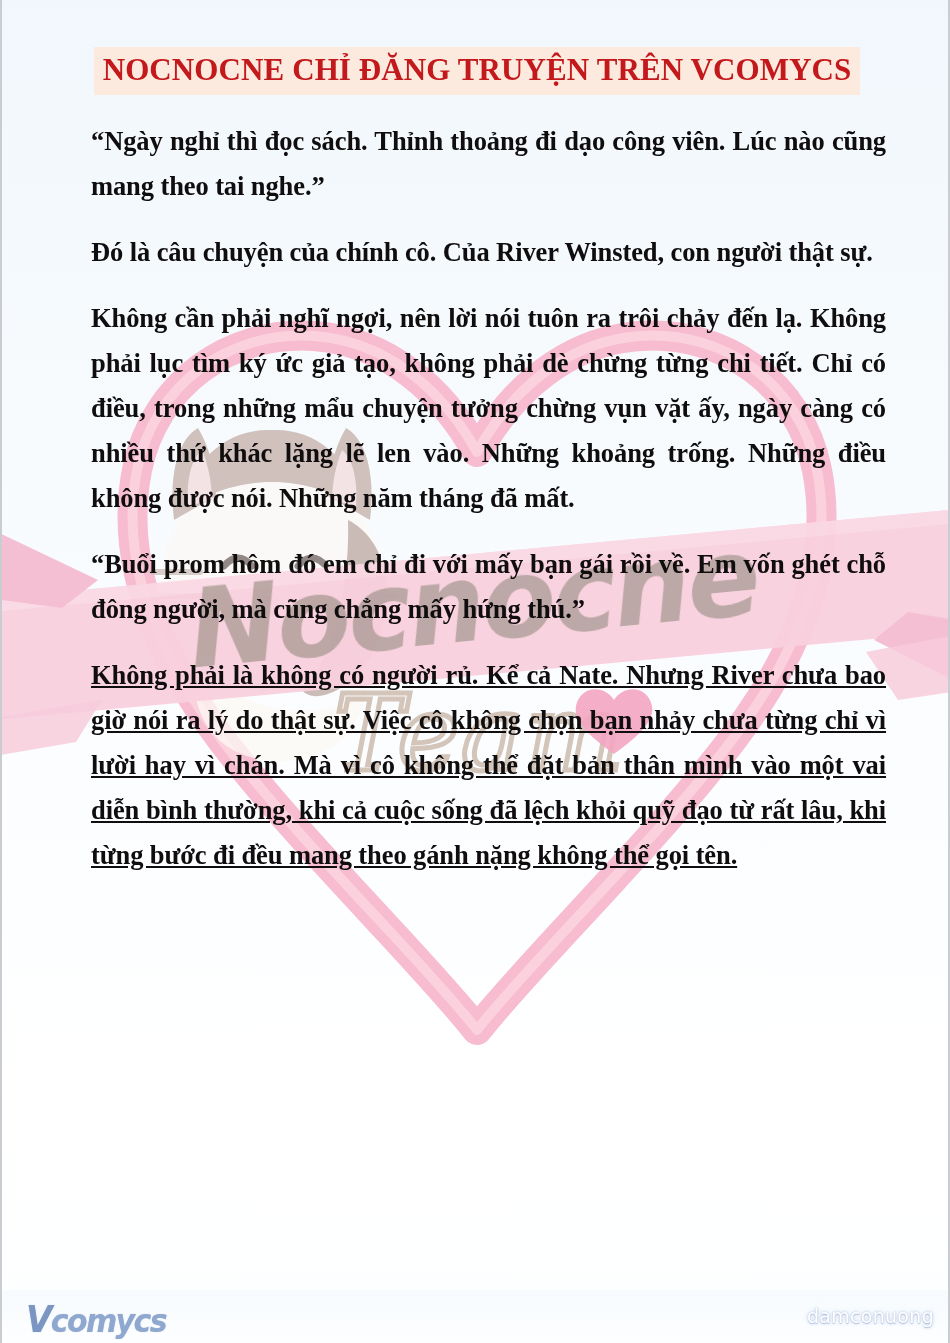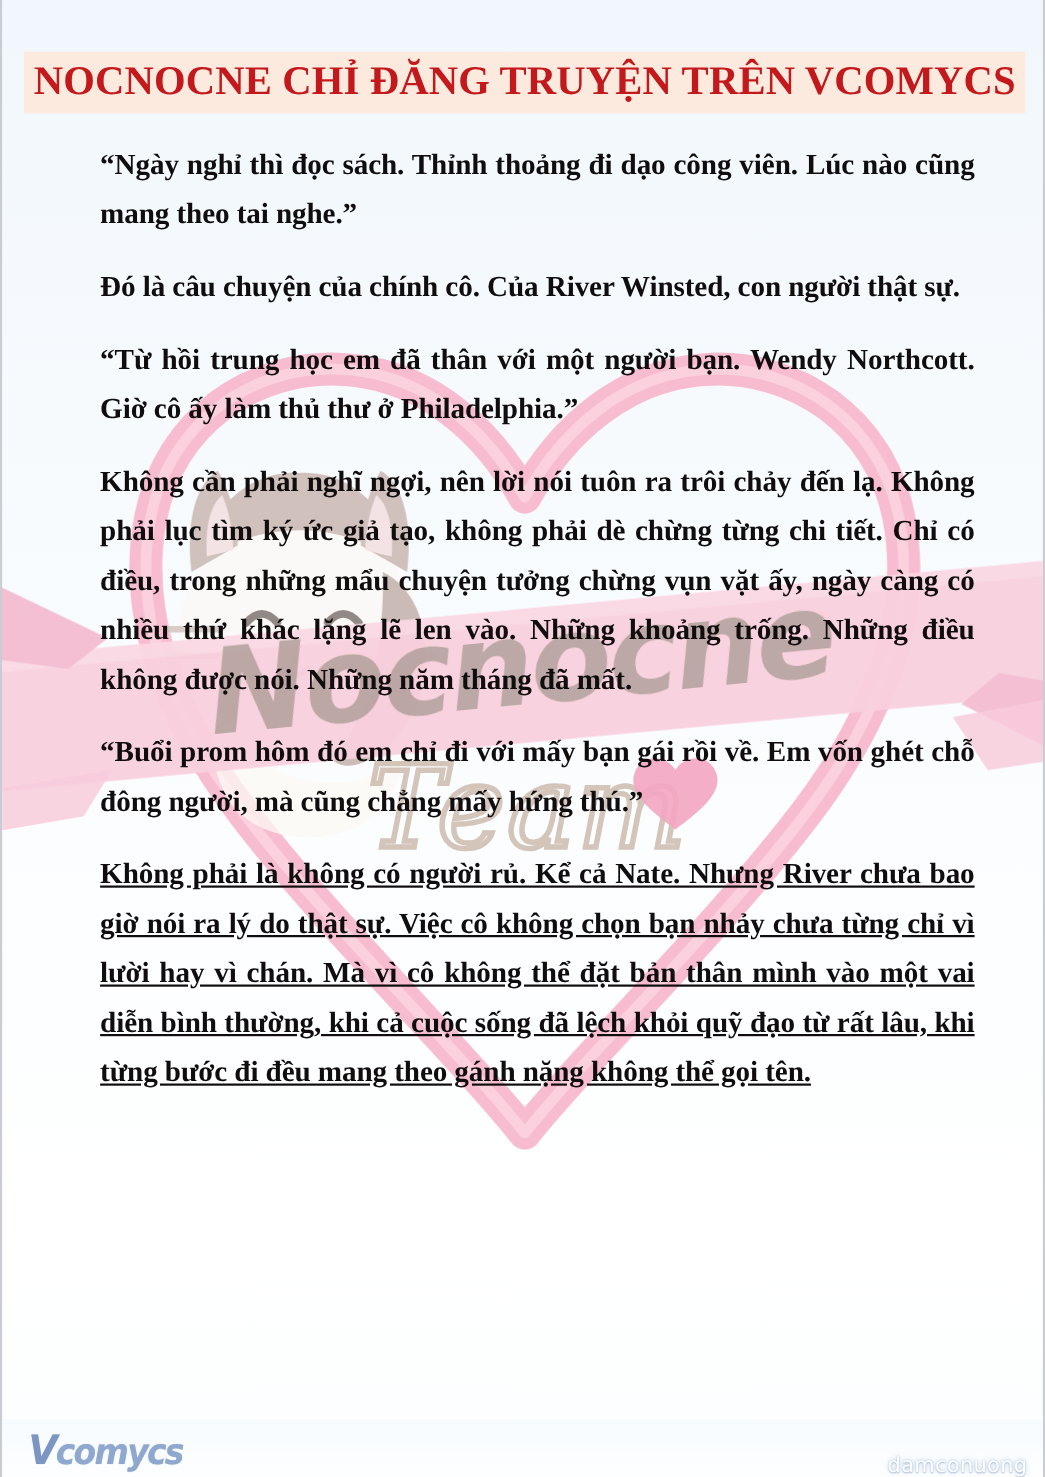--- a/index.html
+++ b/index.html
@@ -56,21 +56,21 @@
 
   .title-wrap {
     text-align: center;
     margin-top: 47px;
   }
   .title {
     display: inline-block;
     background: #fbeadd;
     color: #c4191c;
     font-weight: bold;
-    font-size: 37px;
+    font-size: 31px;
     letter-spacing: 0.1px;
     line-height: 1.32;
     padding: 3px 9px 4px 9px;
     white-space: nowrap;
   }
 
   .body-col {
     margin: 0 auto;
     width: 818px;
     padding-left: 8px;
@@ -114,21 +114,21 @@
     transform: scaleY(1.08);
     transform-origin: left top;
   }
   .footer-logo .lead {
     color: #7c96c4;
     font-size: 34px;
   }
   .footer-credit {
     position: absolute;
     right: 18px;
-    bottom: 0;
+    bottom: 16px;
     font-family: "DejaVu Sans", sans-serif;
     font-size: 19px;
     letter-spacing: 0.3px;
     color: #ffffff;
     text-shadow:
       0 0 2px rgba(170,190,220,0.95),
       0 0 5px rgba(185,205,230,0.75),
       0 1px 1px rgba(160,180,215,0.8);
   }
 </style>
@@ -242,21 +242,20 @@
   <div class="content">
 
     <div class="title-wrap">
       <span class="title">NOCNOCNE CHỈ ĐĂNG TRUYỆN TRÊN VCOMYCS</span>
     </div>
 
     <div class="body-col">
       <div class="paras">
         <p class="para">“Ngày nghỉ thì đọc sách. Thỉnh thoảng đi dạo công viên. Lúc nào cũng mang theo tai nghe.”</p>
         <p class="para">Đó là câu chuyện của chính cô. Của River Winsted, con người thật sự.</p>
-        <p class="para">“Từ hồi trung học em đã thân với một người bạn. Wendy Northcott. Giờ cô ấy làm thủ thư ở Philadelphia.”</p>
         <p class="para">Không cần phải nghĩ ngợi, nên lời nói tuôn ra trôi chảy đến lạ. Không phải lục tìm ký ức giả tạo, không phải dè chừng từng chi tiết. Chỉ có điều, trong những mẩu chuyện tưởng chừng vụn vặt ấy, ngày càng có nhiều thứ khác lặng lẽ len vào. Những khoảng trống. Những điều không được nói. Những năm tháng đã mất.</p>
         <p class="para">“Buổi prom hôm đó em chỉ đi với mấy bạn gái rồi về. Em vốn ghét chỗ đông người, mà cũng chẳng mấy hứng thú.”</p>
         <p class="para">Không phải là không có người rủ. Kể cả Nate. Nhưng River chưa bao giờ nói ra lý do thật sự. Việc cô không chọn bạn nhảy chưa từng chỉ vì lười hay vì chán. Mà vì cô không thể đặt bản thân mình vào một vai diễn bình thường, khi cả cuộc sống đã lệch khỏi quỹ đạo từ rất lâu, khi từng bước đi đều mang theo gánh nặng không thể gọi tên.</p>
       </div>
     </div>
 
   </div>
 
   <div class="footer">
     <div class="footer-logo"><span class="lead">V</span><span>comycs</span></div>

